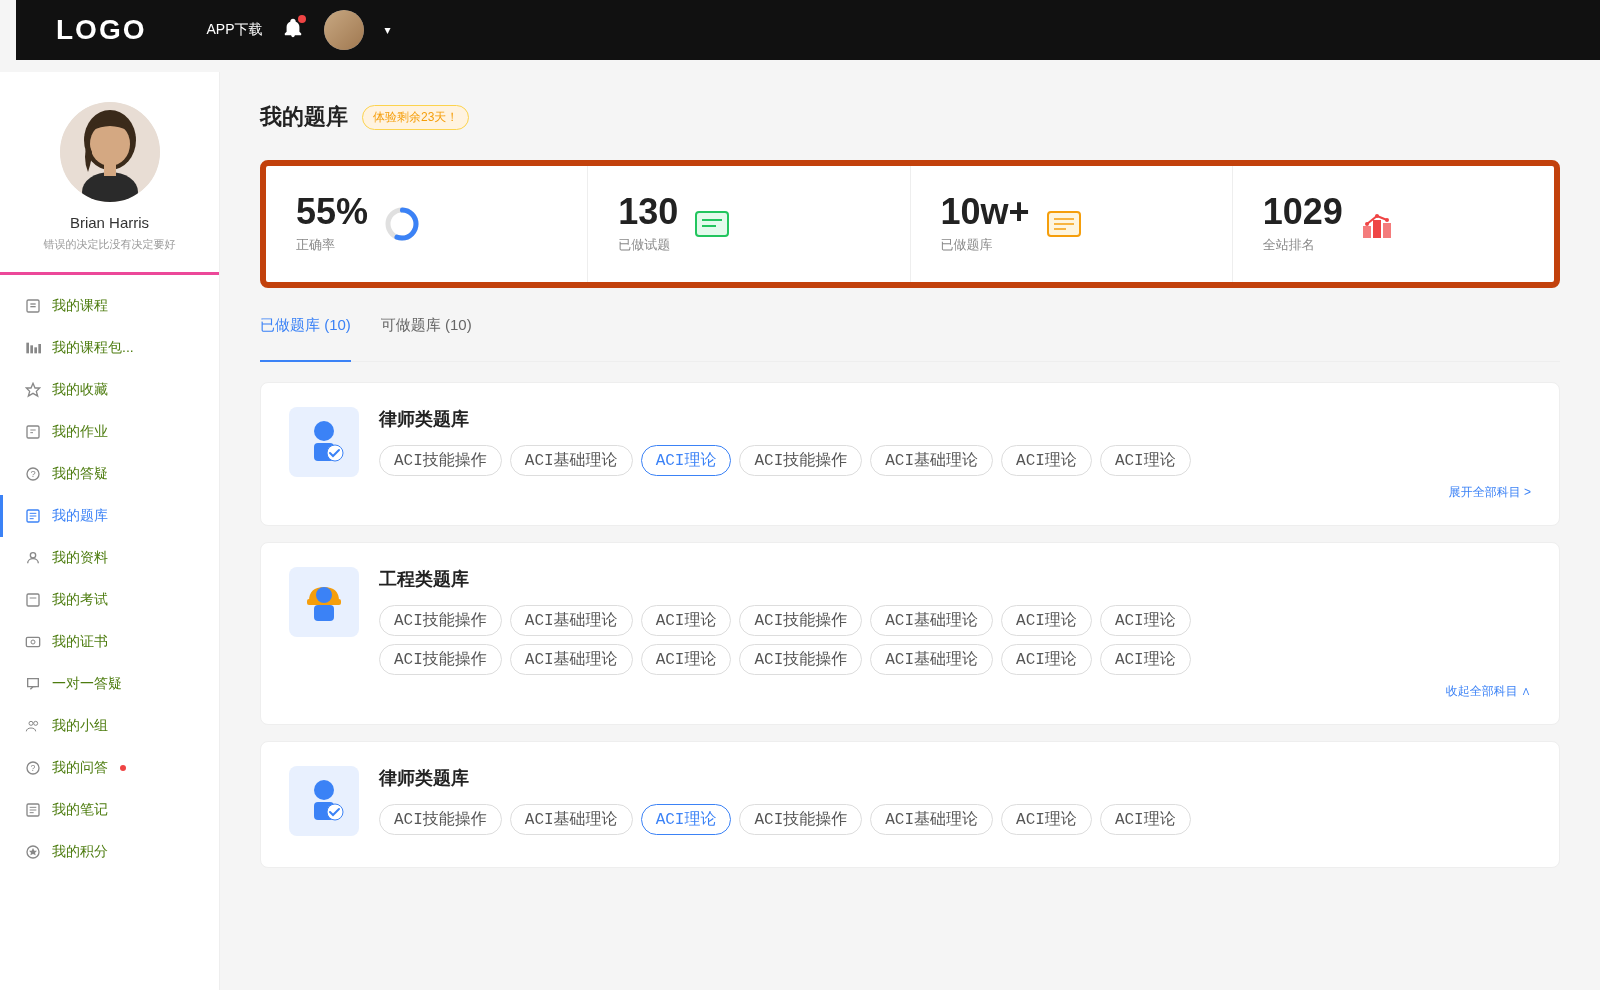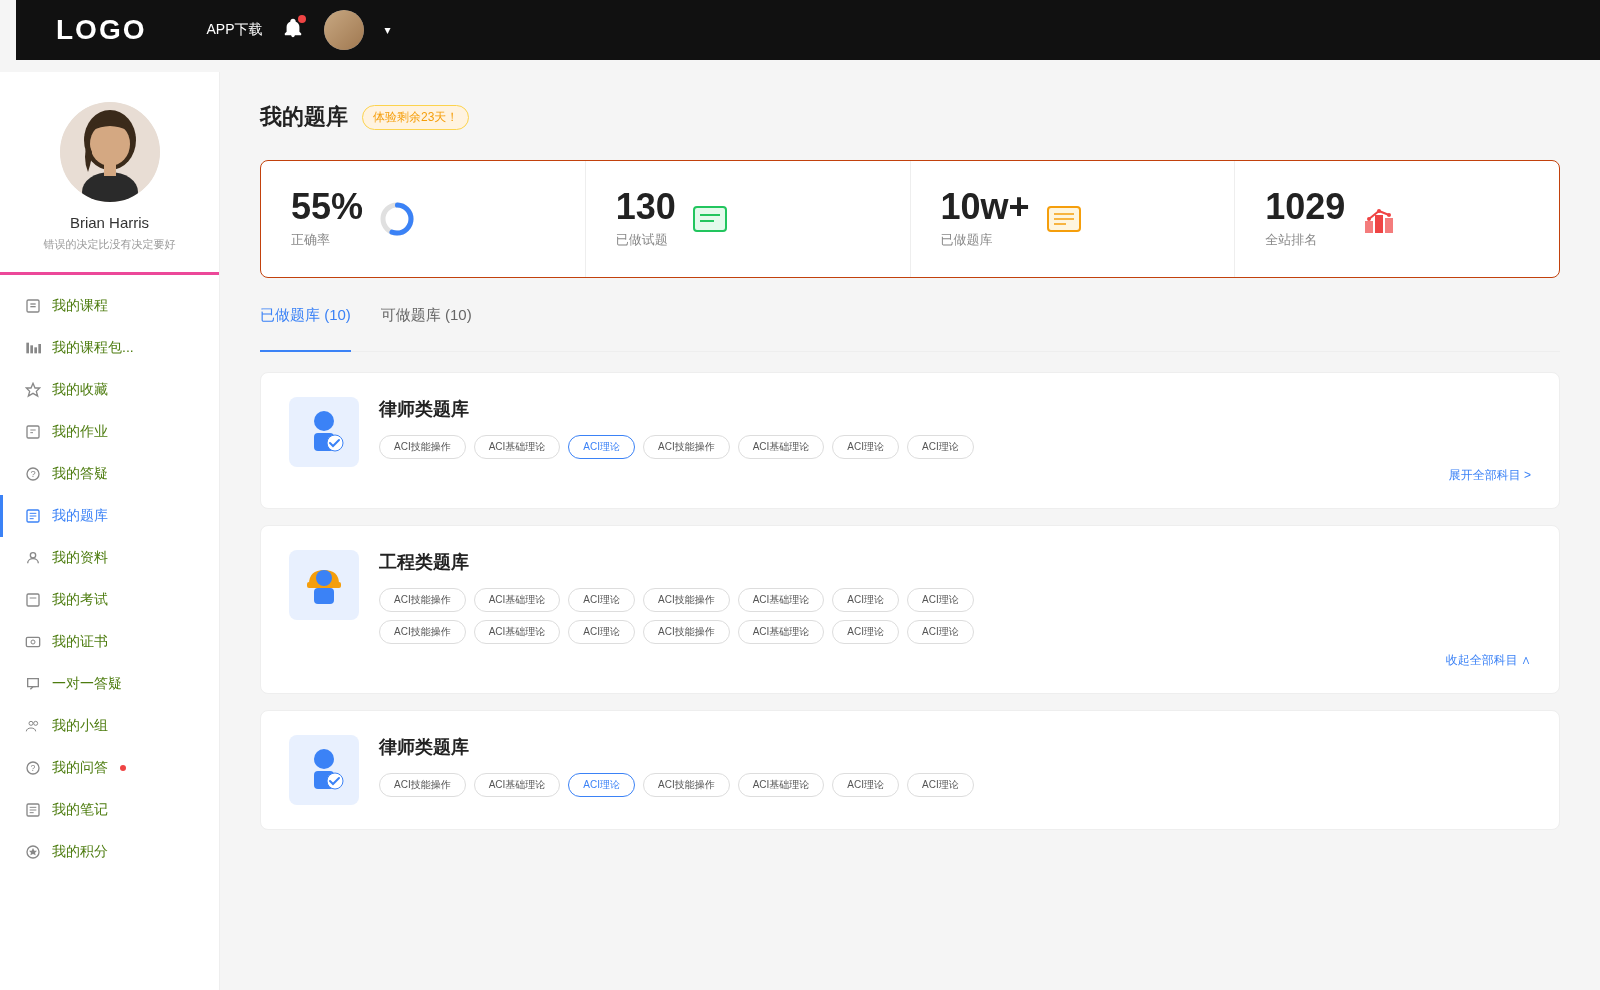--- a/index.html
+++ b/index.html
@@ -187,21 +187,21 @@
       border: 1px solid #fcd34d;
     }
 
     
     .stats-row {
       display: flex;
       gap: 0;
       background: white;
       border-radius: 8px;
       margin-bottom: 28px;
-      border: 1px solid #c2410c;
+      border: 6px solid #c2410c;
     }
     .stat-item {
       flex: 1;
       padding: 28px 30px;
       display: flex;
       align-items: center;
       gap: 14px;
       border-right: 1px solid #eee;
     }
     .stat-item:last-child { border-right: none; }
@@ -282,24 +282,25 @@
     .tags-row {
       display: flex;
       flex-wrap: wrap;
       gap: 8px;
       margin-bottom: 8px;
     }
     .tag {
       padding: 4px 14px;
       border: 1px solid #ddd;
       border-radius: 20px;
-      font-size: 10px;
+      font-size: 16px;
       color: #555;
       cursor: pointer;
       background: white;
+      font-family: Liberation Mono, monospace;
     }
     .tag.active-tag {
       border-color: #3b82f6;
       color: #3b82f6;
       background: white;
     }
     .expand-btn {
       color: #3b82f6;
       font-size: 12px;
       cursor: pointer;

